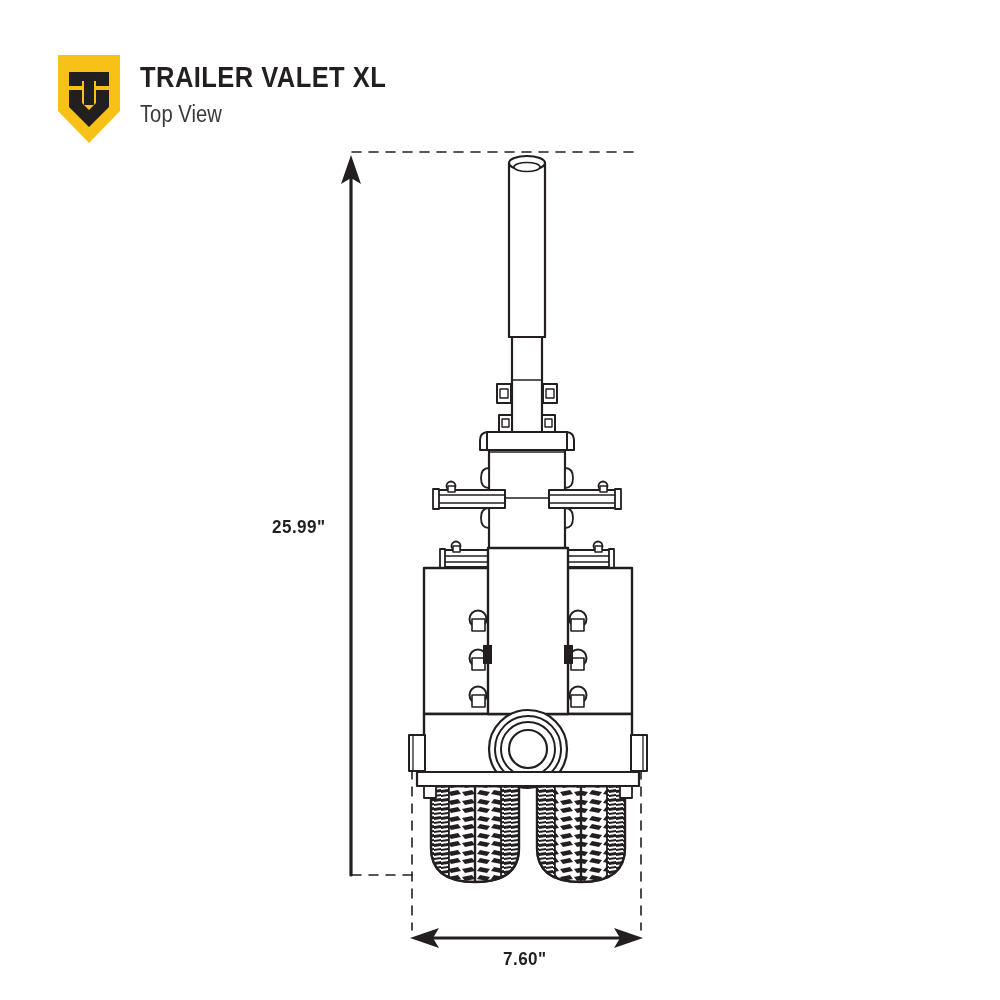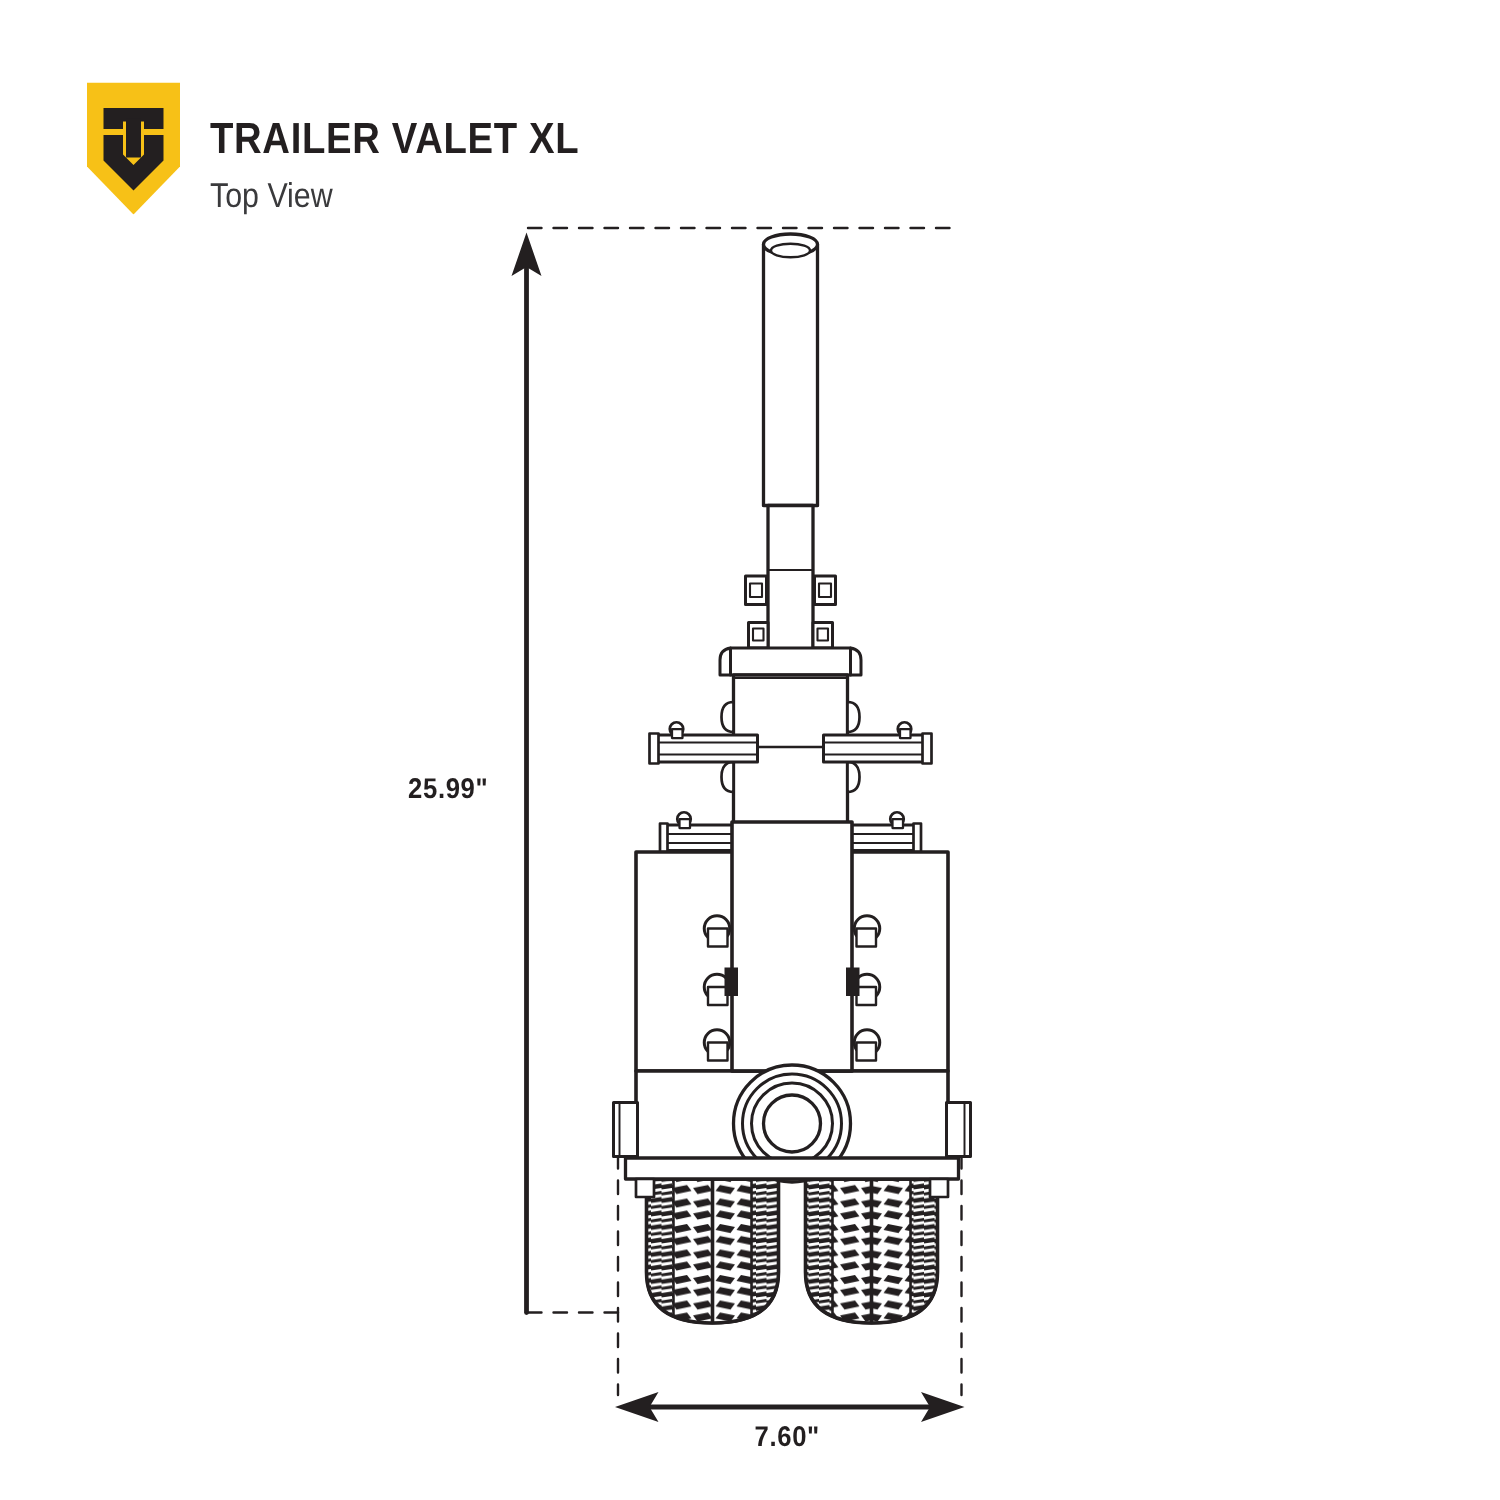--- a/index.html
+++ b/index.html
@@ -24,21 +24,20 @@
     align-items: flex-start;
   }
   #logo-shield {
     width: 62px;
     height: 88px;
     flex: none;
     margin-right: 20px;
   }
   #title-block {
     padding-top: 8px;
-    margin-top: 16px;
   }
   #product-title {
     font-family: "Liberation Sans Narrow", "Liberation Sans", sans-serif;
     font-size: 29px;
     font-weight: bold;
     letter-spacing: 0.5px;
     color: #231f20;
     line-height: 1;
     transform: scaleX(0.88);
     transform-origin: left center;

